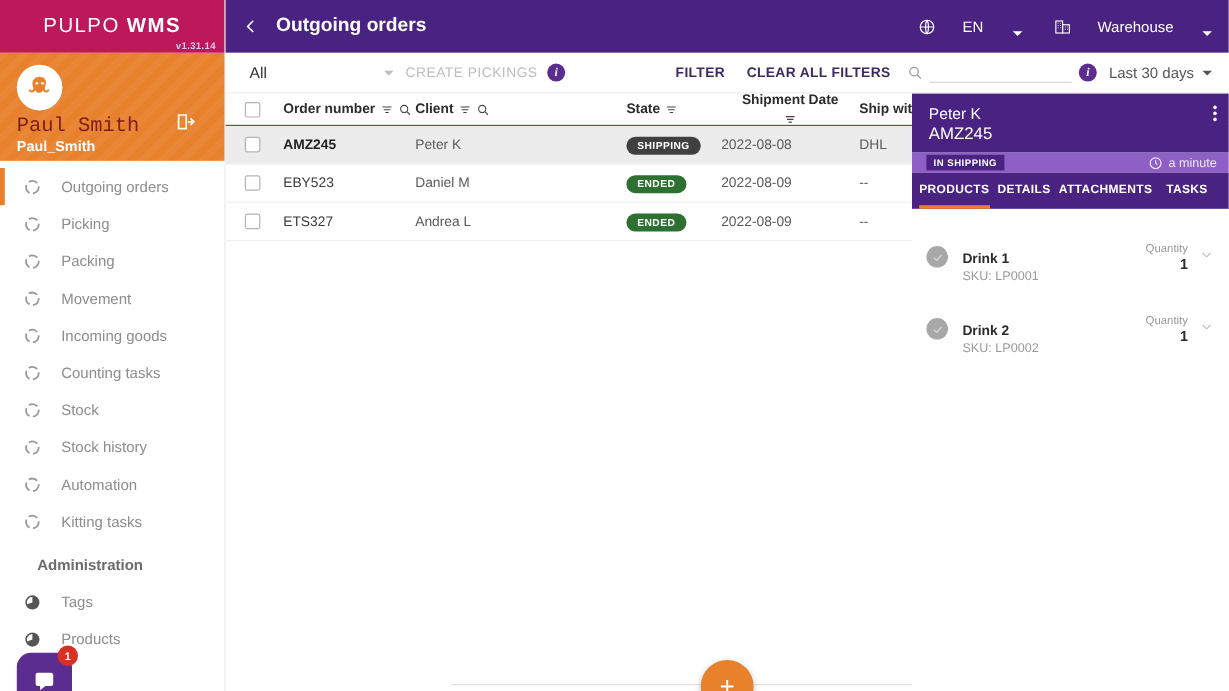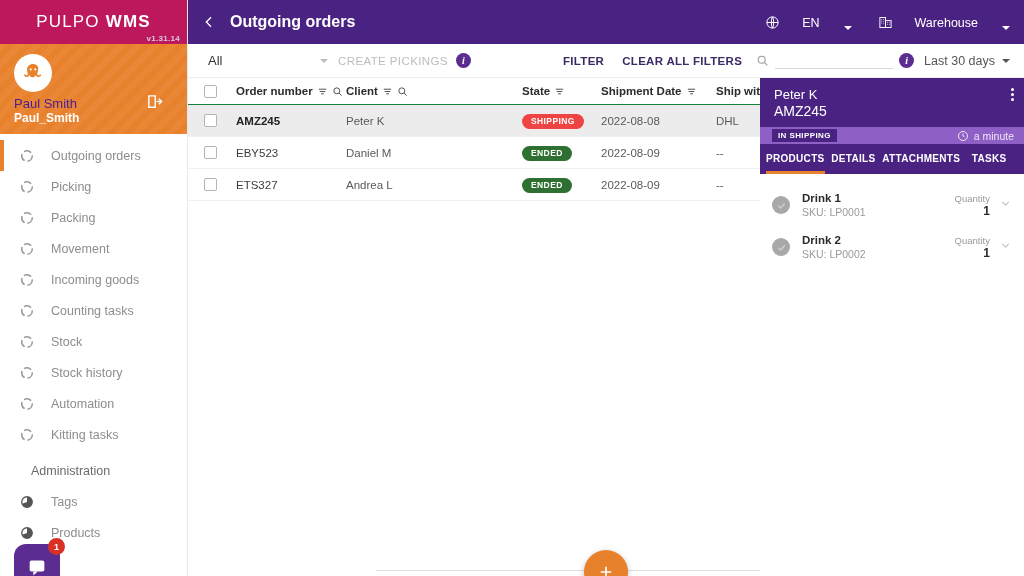--- a/index.html
+++ b/index.html
@@ -22,31 +22,31 @@
   .brand-text b { font-weight: 700; }
   .brand-version { position: absolute; right: 7px; bottom: 1px; color: #d8cbe8;
                    font-size: 8px; font-weight: 700; letter-spacing: .3px; }
 
   .userbox { height: 90px; background: #e8812c; position: relative; overflow: hidden;
              padding: 10px 14px 0 14px; }
   .userbox:after { content:""; position:absolute; inset:0;
     background: repeating-linear-gradient(135deg, rgba(255,255,255,.05) 0 6px, rgba(0,0,0,0) 6px 12px); }
   .avatar { width: 38px; height: 38px; border-radius: 50%; background: #fff;
             display: flex; align-items: center; justify-content: center; position: relative; z-index:2;}
-  .uname { color: #4c1d95; font-size: 13px; margin-top: 4px; position: relative; z-index:2;}
+  .uname { color: #7f1d1d; font-size: 17px; margin-top: 4px; position: relative; z-index:2;font-family:Liberation Mono, monospace;}
   .ulogin { color: #ffffff; font-size: 12px; font-weight: 700; position: relative; z-index:2;}
   .logout-icon { position: absolute; right: 24px; bottom: 21px; z-index: 3; cursor: pointer; }
 
   .nav { padding-top: 6px; }
   .nav-item { display: flex; align-items: center; height: 31px; padding-left: 13px;
               cursor: pointer; border-left: 4px solid transparent; }
   .nav-item.active { border-left-color: #e8812c; }
   .nav-ic { width: 20px; display:flex; align-items:center; justify-content:center; margin-right: 14px;}
   .nav-label { color: #8d8d8d; font-size: 12.5px; }
-  .nav-section { color: #6b6b6b; font-size: 12.5px; font-weight: 400; padding: 14px 0 8px 31px; }
+  .nav-section { color: #6b6b6b; font-size: 12.5px; font-weight: 700; padding: 14px 0 8px 31px; }
 
   .chat-widget { position: absolute; left: 14px; bottom: -14px; width: 46px; height: 46px;
                  border-radius: 12px; background: #5c2d91; display:flex; align-items:center;
                  justify-content:center; cursor: pointer; }
   .chat-badge { position: absolute; right: -5px; top: -6px; width: 17px; height: 17px;
                 border-radius: 50%; background: #d93025; color:#fff; font-size: 9px;
                 display:flex; align-items:center; justify-content:center; font-weight:700; }
 
   
   .main { flex: 1; position: relative; height: 576px; background:#fff; }
@@ -81,37 +81,37 @@
   
   .table { width: 100%; }
   .thead { display:flex; align-items:center; height:27px; background:#fff;
            border-bottom:1px solid #15803d; padding-left: 8px; }
   .th { font-size:11.5px; font-weight:700; color:#2c2c2c; display:flex;
         align-items:center; gap:4px; }
   .c-chk   { width: 40px; display:flex; align-items:center; padding-left:8px;}
   .c-order { width: 110px; }
   .c-client{ width: 130px; }
   .c-state { width: 125px; }
-  .c-date  { width: 115px; }
+  .c-date  { width: 115px; flex-direction: column; }
   .c-shipw { width: 95px; }
   .c-shipt { width: 80px; }
   .c-menu  { width: 40px; display:flex; justify-content:center; }
   .chkbox { width:13px;height:13px;border:1px solid #b4b4b4;border-radius:2px;
             background:#fff; cursor:pointer;}
   .trow { display:flex; align-items:center; height:32px; padding-left:8px;
           border-bottom:1px solid #f0f0f0; cursor:pointer; }
   .trow.selected { background:#ececec; }
   .td { font-size:11.5px; color:#5a5a5a; }
   .td.order { font-size:11.5px; color:#3b3b3b; }
   .trow.selected .td.order { font-weight:700; color:#222; }
   .pill { display:inline-flex; align-items:center; justify-content:center; height:15px;
           padding: 0 9px; border-radius:8px; color:#fff; font-size:8.5px; font-weight:700;
           letter-spacing:.4px; }
   .pill.shipping { background:#f5c councils; }
-  .pill.shipping { background:#ef4444; }
+  .pill.shipping { background:#404040; }
   .pill.ended { background:#2e7031; }
   .kebab { display:flex; flex-direction:column; gap:2px; align-items:center; cursor:pointer;}
   .kebab i { width:3px;height:3px;border-radius:50%;background:#8a8a8a;display:block; }
 
   .fab { position:absolute; left: 50%; transform: translateX(-50%); bottom: -18px;
          width: 44px; height: 44px; border-radius:50%; background:#e8812c;
          display:flex; align-items:center; justify-content:center; cursor:pointer;
          box-shadow: 0 2px 6px rgba(0,0,0,.25); z-index: 6;}
 
   
@@ -131,21 +131,21 @@
   .p-tabs { background:#4a2382; display:flex; align-items:center; height:30px;
             padding: 0 6px; }
   .p-tab { flex:1; text-align:center; color:#fff; font-size:10px; font-weight:700;
            letter-spacing:.3px; height:30px; line-height:30px; cursor:pointer;
            border-bottom: 3px solid transparent; }
   .p-tab.active { border-bottom-color:#e8812c; }
   .p-body { padding-top: 10px; }
   .prod { display:flex; align-items:center; padding: 8px 10px 8px 12px; }
   .prod-ic { width:18px;height:18px;border-radius:50%;background:#a8a8a8;
              display:flex;align-items:center;justify-content:center;flex:0 0 18px;}
-  .prod-txt { margin-left: 12px; }
+  .prod-txt { margin-left: 12px; margin-top: 18px; }
   .prod-name { font-size:11.5px; font-weight:700; color:#2b2b2b; }
   .prod-sku { font-size:10.5px; color:#9a9a9a; margin-top:2px; }
   .prod-qty { margin-left:auto; text-align:right; }
   .qty-lbl { font-size:9.5px; color:#9a9a9a; }
   .qty-val { font-size:12px; font-weight:700; color:#2b2b2b; }
   .prod-caret { width:18px; text-align:center; color:#c4c4c4; margin-left:6px; cursor:pointer;}
   .bottom-rule { position:absolute; left:188px; right:0; bottom:5px; height:1px; background:#e0e0e0; }
 </style>
 </head>
 <body>

